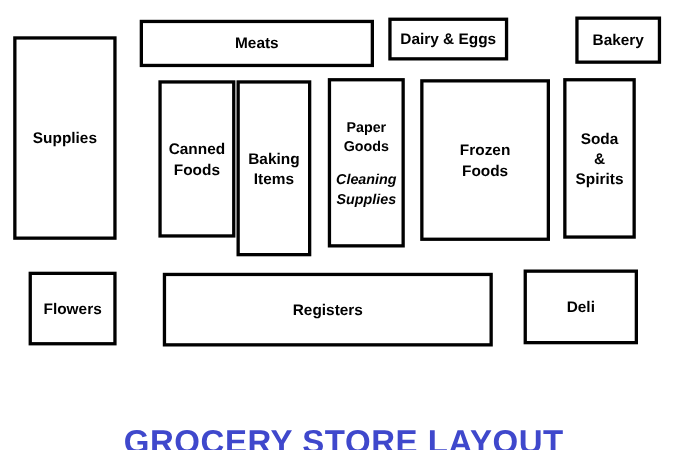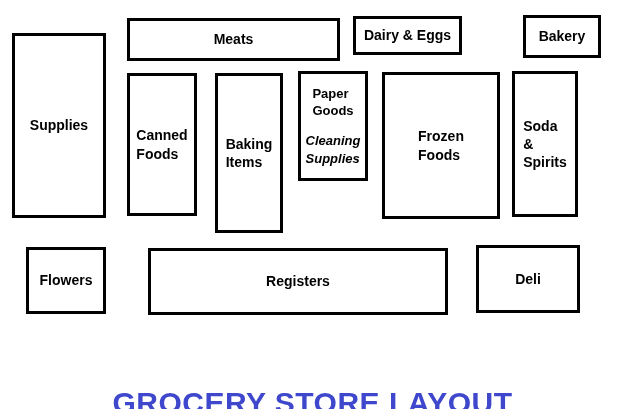--- a/index.html
+++ b/index.html
@@ -17,38 +17,38 @@
   }
   .room {
     position: absolute;
     box-sizing: border-box;
     border: 3px solid #000000;
     background: #ffffff;
     display: flex;
     flex-direction: column;
     align-items: center;
     justify-content: center;
-    text-align: left;
+    text-align: center;
     color: #000000;
     font-weight: bold;
     font-size: 14px;
     line-height: 1.3;
   }
   .room .label {
     white-space: pre-line;
     display: block;
   }
   
   .produce   { left: 12px;  top: 33px;  width: 94px;  height: 185px; }
   .meats     { left: 127px; top: 18px;  width: 213px; height: 43px;  }
   .dairy     { left: 353px; top: 16px;  width: 109px; height: 39px;  }
   .bakery    { left: 475px; top: 15px;  width: 78px;  height: 43px; margin-left: 48px;  }
-  .canned    { left: 127px; top: 73px;  width: 70px;  height: 143px; }
+  .canned    { left: 144px; top: 73px;  width: 70px;  height: 143px; }
   .baking    { left: 215px; top: 73px;  width: 68px;  height: 160px; }
-  .paper     { left: 298px; top: 71px;  width: 70px;  height: 110px; font-size: 13px; line-height: 1.35; }
+  .paper     { left: 298px; top: 71px;  width: 70px;  height: 154px; font-size: 13px; line-height: 1.35; }
   .paper .label + .label { margin-top: 12px; font-style: italic; }
   .frozen    { left: 382px; top: 72px;  width: 118px; height: 147px; }
   .soda      { left: 512px; top: 71px;  width: 66px;  height: 146px; }
   .flowers   { left: 26px;  top: 247px; width: 80px;  height: 67px;  }
   .registers { left: 148px; top: 248px; width: 300px; height: 67px;  }
   .deli      { left: 476px; top: 245px; width: 104px; height: 68px;  }
   .diagram-title {
     position: absolute;
     left: 0;
     top: 348px;

